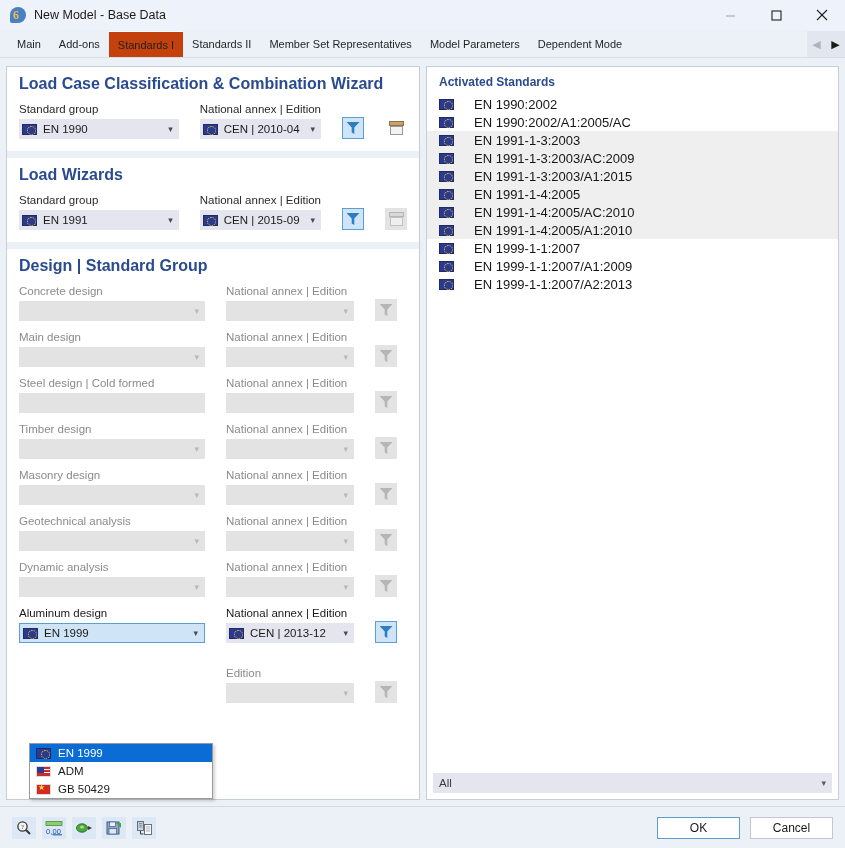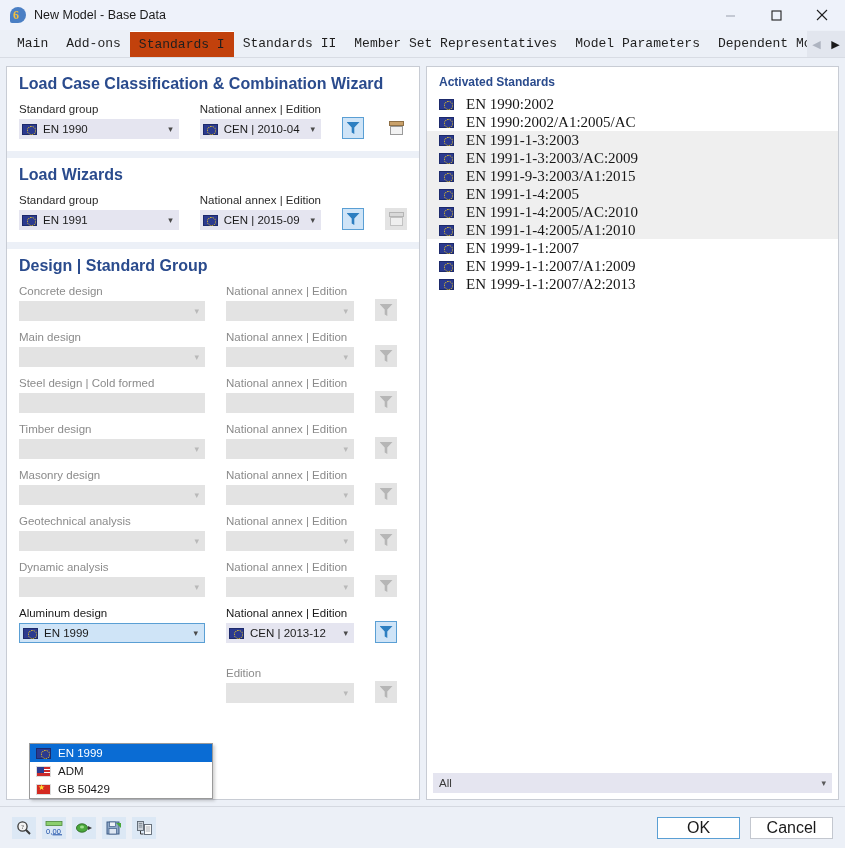--- a/index.html
+++ b/index.html
@@ -76,25 +76,24 @@
     display: flex;
     align-items: flex-end;
     position: relative;
     padding-left: 8px;
     border-bottom: 1px solid #d8dce4;
   }
   .tab {
     height: 26px;
     line-height: 26px;
     padding: 0 9px;
-    font-size: 13px;
+    font-size: 11px;
     color: #1f1f1f;
     white-space: nowrap;
     background: transparent;
-    font-family: Liberation Mono, monospace;
   }
   .tab.active {
     background: #c2410c;
     border-top: 1px solid #ffffff;
   }
   .tab-scroll {
     position: absolute;
     right: 0; bottom: 0;
     height: 26px;
     width: 38px;
@@ -287,25 +286,24 @@
   .std-title {
     color: #2a4b8d;
     font-weight: bold;
     font-size: 12px;
     padding: 0 12px 6px 12px;
   }
   .std-row {
     height: 18px;
     display: flex;
     align-items: center;
-    gap: 12px;
+    gap: 20px;
     padding: 0 12px;
-    font-size: 15px;
+    font-size: 13px;
     color: #151515;
-    font-family: Liberation Serif, serif;
   }
   .std-row.alt { background: #efefef; }
   .filter-bar {
     flex: 0 0 auto;
     padding: 5px 6px 6px 6px;
   }
   .filter-combo {
     height: 20px;
     background: #e5e5f0;
     display: flex;
@@ -332,21 +330,21 @@
     background: #dce8f5;
     display: flex; align-items: center; justify-content: center;
     position: relative;
   }
   .tool-btn svg { display: block; }
   .footer-actions { margin-left: auto; display: flex; gap: 10px; }
   .btn {
     width: 83px; height: 22px;
     background: #ffffff;
     border: 1px solid #c3c7cf;
-    font-size: 16px;
+    font-size: 12px;
     color: #1a1a1a;
     display: flex; align-items: center; justify-content: center;
   }
   .btn.default { border-color: #5a9fd4; }
 </style>
 </head>
 <body>
 
 <div class="window">
 
@@ -666,21 +664,21 @@
         <div class="std-row alt">
             <span class="flag eu"></span>
             <span>EN 1991-1-3:2003</span>
           </div>
         <div class="std-row alt">
             <span class="flag eu"></span>
             <span>EN 1991-1-3:2003/AC:2009</span>
           </div>
         <div class="std-row alt">
             <span class="flag eu"></span>
-            <span>EN 1991-9-3:2003/A1:2015</span>
+            <span>EN 1991-1-3:2003/A1:2015</span>
           </div>
         <div class="std-row alt">
             <span class="flag eu"></span>
             <span>EN 1991-1-4:2005</span>
           </div>
         <div class="std-row alt">
             <span class="flag eu"></span>
             <span>EN 1991-1-4:2005/AC:2010</span>
           </div>
         <div class="std-row alt">

